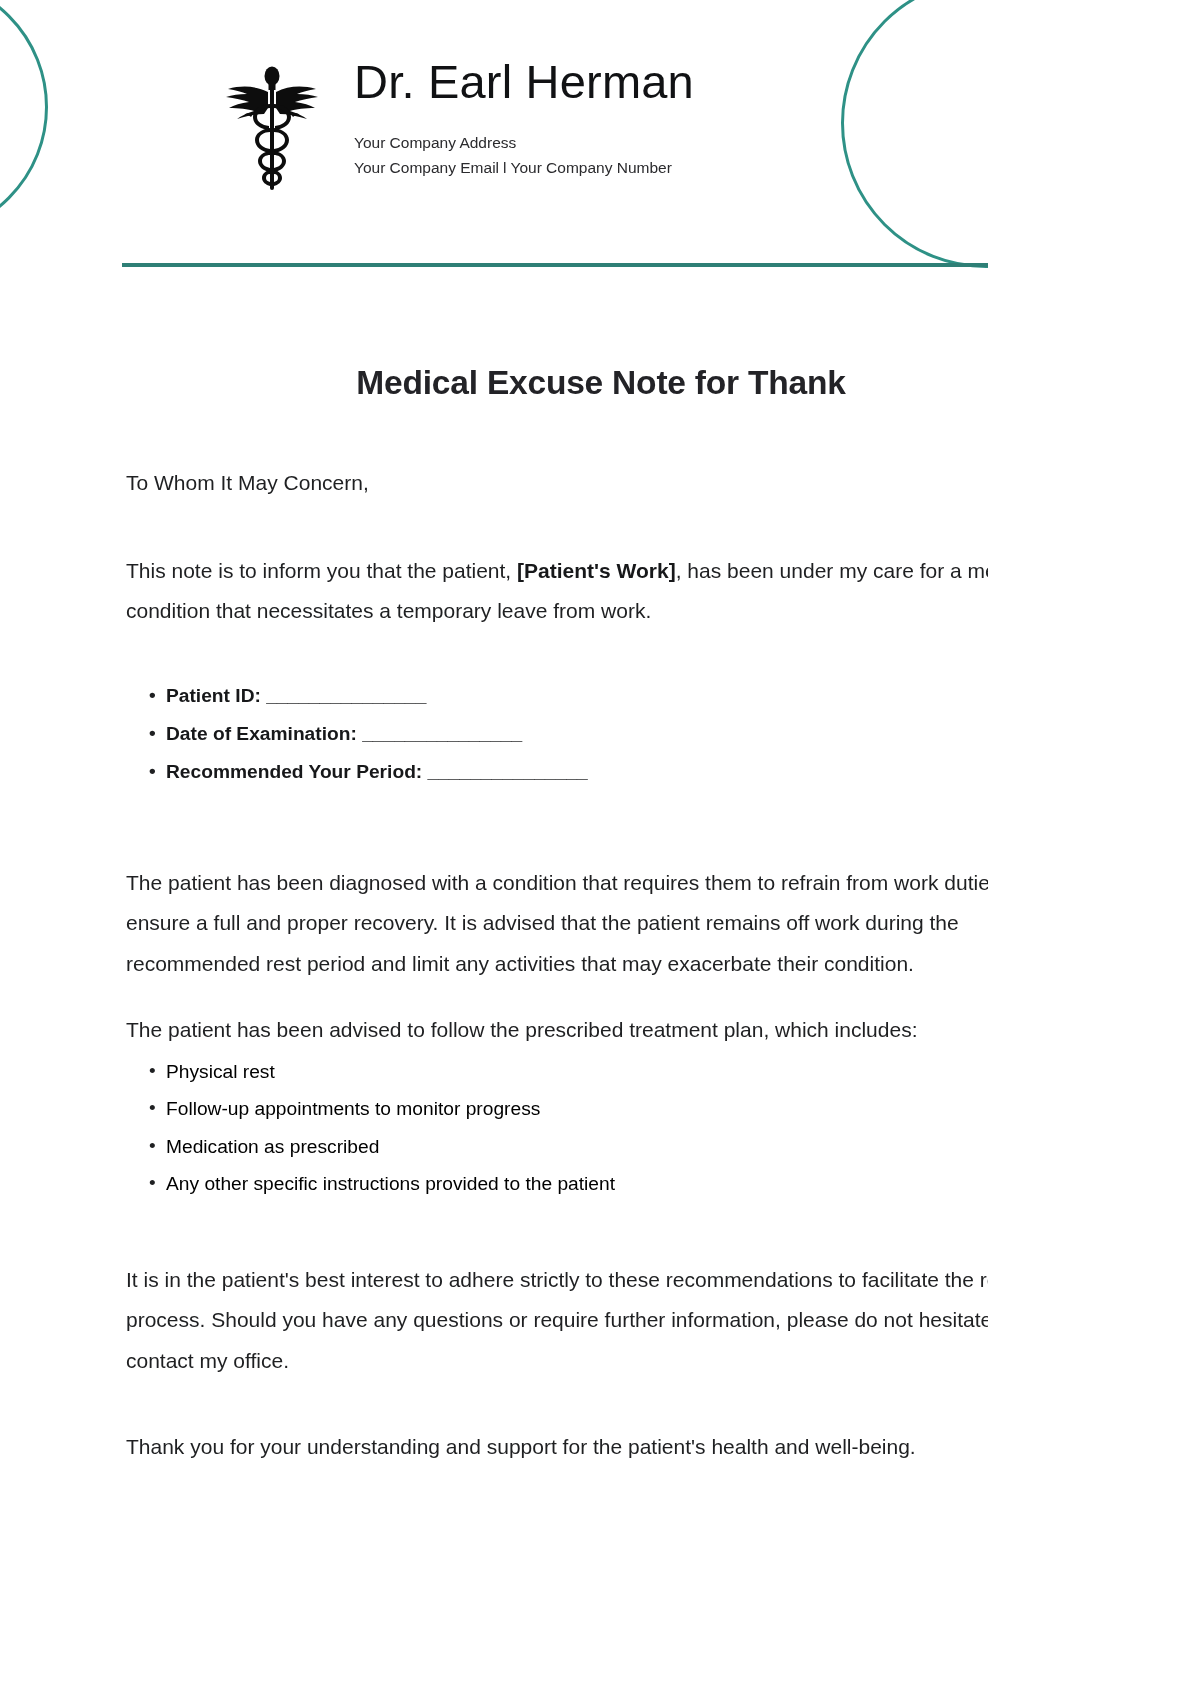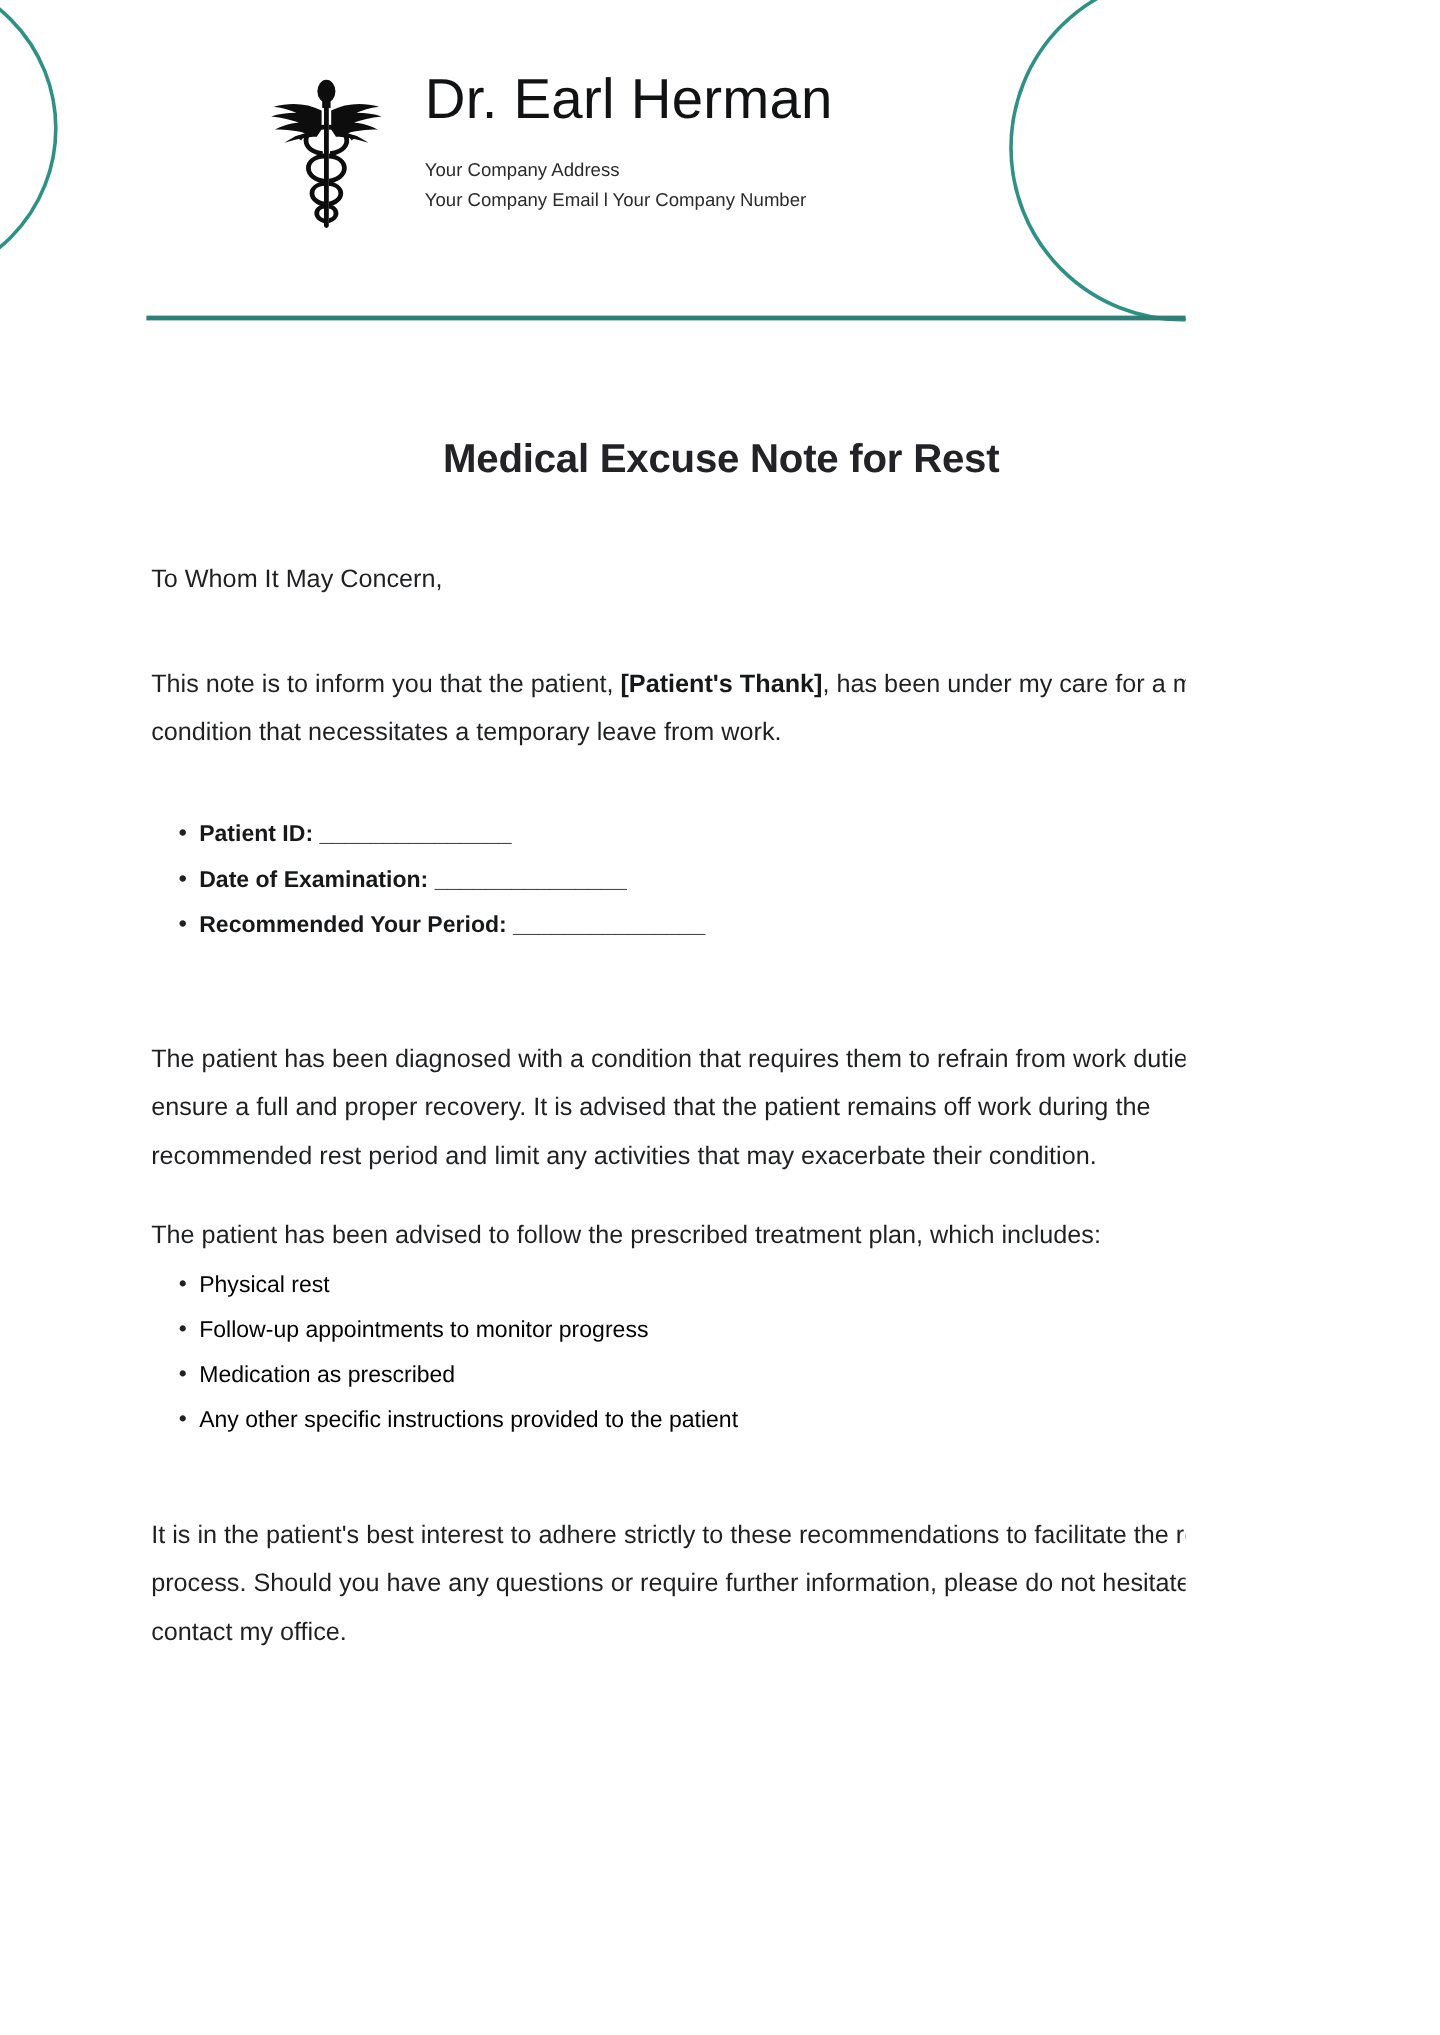--- a/index.html
+++ b/index.html
@@ -217,41 +217,42 @@
         </div>
       </div>
 
     </div>
   </div>
 
   <div class="header-rule"></div>
 
   <div class="doc-body">
 
-    <h1 class="doc-title">Medical Excuse Note for Rest</h1>
+    <h1 class="doc-title">Medical Excuse Note for Thank</h1>
 
     <p class="para salutation">To Whom It May Concern,</p>
 
-    <p class="para intro"><span>This note is to inform you that the patient, </span><b>[Patient's Thank]</b><span>, has been under my care for a medical condition that necessitates a temporary leave from work.</span></p>
+    <p class="para intro"><span>This note is to inform you that the patient, </span><b>[Patient's Work]</b><span>, has been under my care for a medical condition that necessitates a temporary leave from work.</span></p>
 
     <ul class="bullets detail-list">
       <li><span>Patient ID:</span> <span class="blank">_______________</span></li>
       <li><span>Date of Examination:</span> <span class="blank">_______________</span></li>
       <li><span>Recommended Your Period:</span> <span class="blank">_______________</span></li>
     </ul>
 
     <p class="para diagnosis">The patient has been diagnosed with a condition that requires them to refrain from work duties to ensure a full and proper recovery. It is advised that the patient remains off work during the recommended rest period and limit any activities that may exacerbate their condition.</p>
 
     <p class="para treatment-lead">The patient has been advised to follow the prescribed treatment plan, which includes:</p>
 
     <ul class="bullets treatment-list">
       <li>Physical rest</li>
       <li>Follow-up appointments to monitor progress</li>
       <li>Medication as prescribed</li>
       <li>Any other specific instructions provided to the patient</li>
     </ul>
 
     <p class="para closing-1">It is in the patient's best interest to adhere strictly to these recommendations to facilitate the recovery process. Should you have any questions or require further information, please do not hesitate to contact my office.</p>
 
+    <p class="para closing-2">Thank you for your understanding and support for the patient's health and well-being.</p>
 
   </div>
 
 </div>
 
 </body></html>

